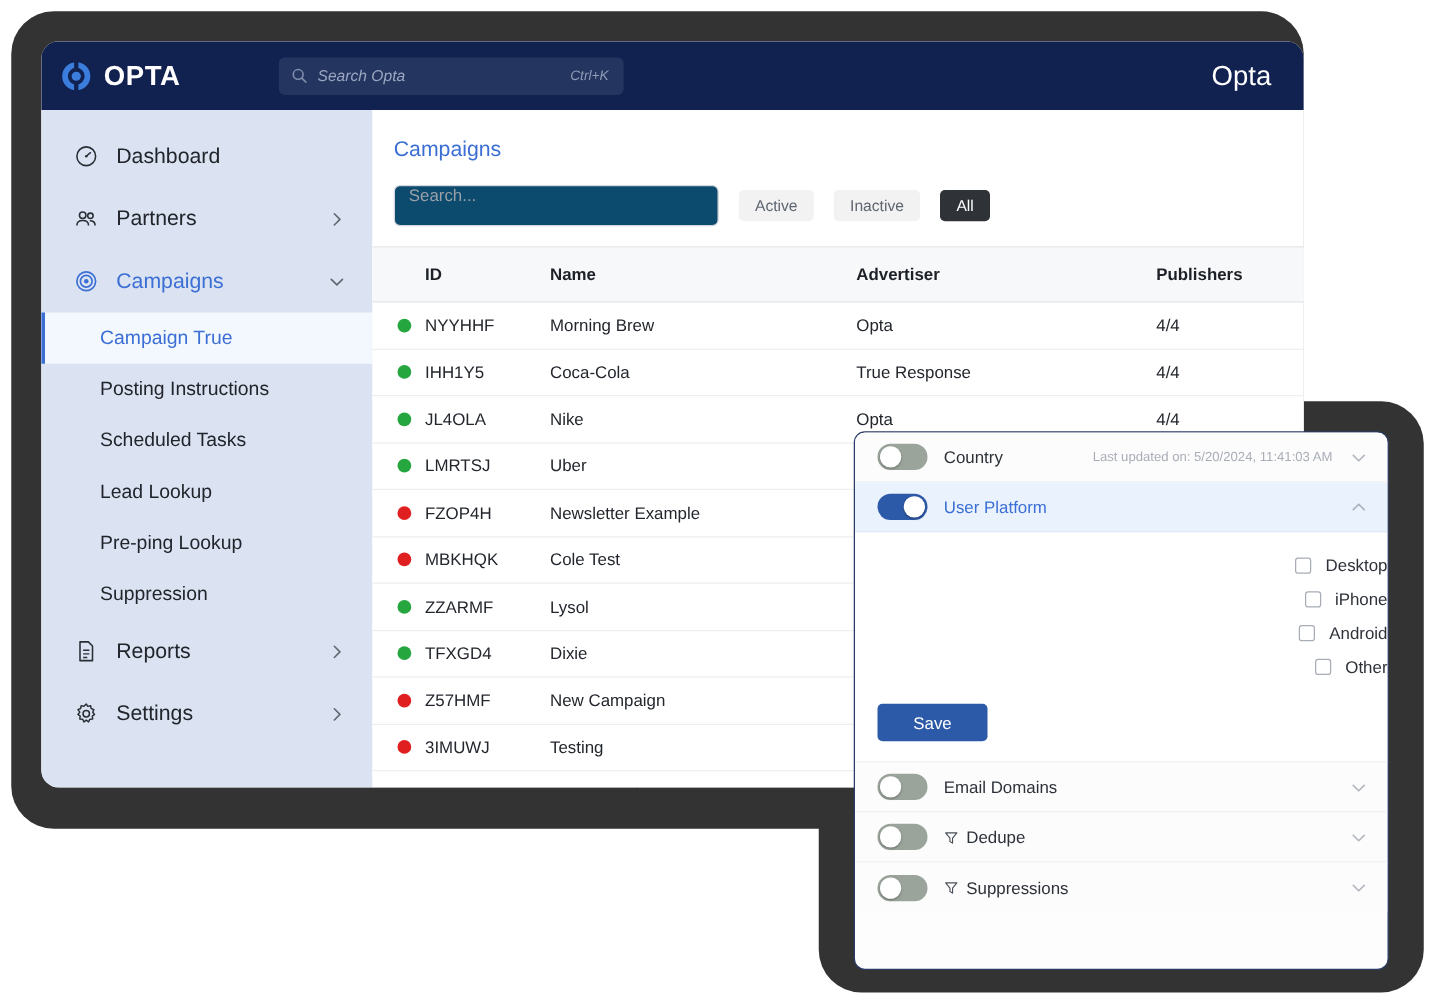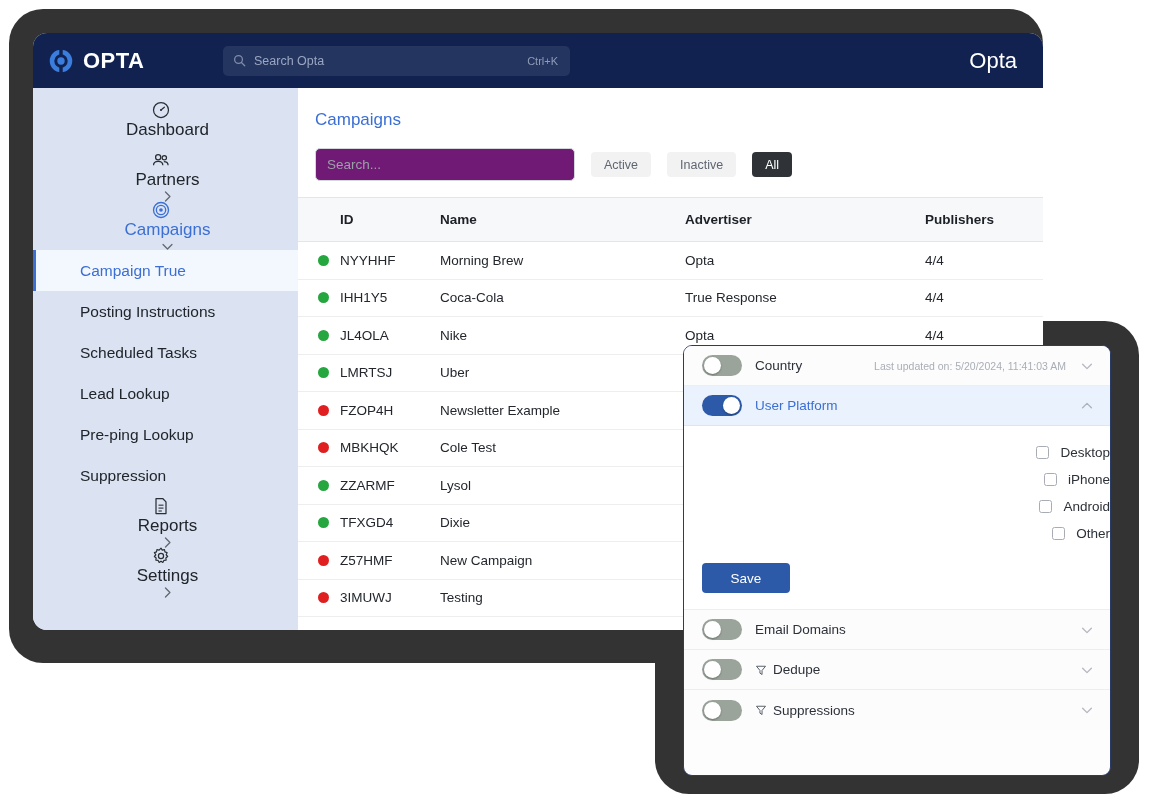--- a/index.html
+++ b/index.html
@@ -44,26 +44,27 @@
     padding: 0 22px 0 15px;
     position: relative;
   }
   .brand { display: flex; align-items: center; gap: 9px; width: 162px; }
   .brand-mark { width: 26px; height: 26px; display: block; }
   .brand-text {
     color: #ffffff; font-size: 22px; font-weight: bold;
     letter-spacing: 0.5px; line-height: 1;
   }
   .hdr-search {
-    width: 347px; height: 30px;
+    width: 276px; height: 30px;
     background: #24355f;
     border-radius: 5px;
     display: flex; align-items: center;
     padding: 0 12px 0 10px;
     margin-left: 13px;
+    font-style: italic;
   }
   .hdr-search .mag { width: 13px; height: 13px; flex: 0 0 13px; opacity: .62; }
   .hdr-search .ph {
     color: #9aa6c2; font-size: 12.5px; margin-left: 8px; flex: 1;
   }
   .hdr-search .kbd { color: #8f9bb8; font-size: 11px; }
   .hdr-right {
     position: absolute; right: 26px; top: 50%; transform: translateY(-50%);
     color: #ffffff; font-size: 22px;
   }
@@ -74,21 +75,21 @@
   
   .sidebar {
     width: 265px; flex: 0 0 265px;
     background: #dbe3f2;
     padding-top: 12px;
   }
   .nav-item {
     display: flex; align-items: center;
     height: 50px; padding: 0 22px 0 26px;
     color: #21252b; font-size: 17px;
-    position: relative; cursor: pointer; flex-direction: column;
+    position: relative; cursor: pointer;
   }
   .nav-item .ico { width: 20px; height: 20px; flex: 0 0 20px; margin-right: 14px; }
   .nav-item .lbl { flex: 1; }
   .nav-item .chev { width: 13px; height: 13px; flex: 0 0 13px; opacity: .75; }
   .nav-item.active { color: #3b6fd4; }
   .nav-item.active .lbl { color: #3b6fd4; }
   .sub-item {
     display: flex; align-items: center;
     height: 41px; padding-left: 47px;
     font-size: 15.5px; color: #21252b; cursor: pointer;
@@ -104,21 +105,21 @@
     color: #3b6fd4; font-size: 17px;
     padding: 22px 0 0 17px;
   }
   .toolbar {
     display: flex; align-items: center; gap: 9px;
     padding: 18px 0 16px 17px;
   }
   .search-box {
     width: 260px; height: 33px;
     border: 1px solid #d4d7dc; border-radius: 5px;
-    background: #701a75; display: flex; align-items: center;
+    background: #0c4a6e; display: flex; align-items: flex-start;
     padding: 0 11px;
   }
   .search-box .ph { color: #9aa0a8; font-size: 13.5px; }
   .seg {
     height: 25px; padding: 0 13px;
     border-radius: 4px; font-size: 12.5px;
     display: flex; align-items: center; justify-content: center;
     background: #f2f2f3; color: #5f6670; cursor: pointer;
     margin-left: 7px;
   }

